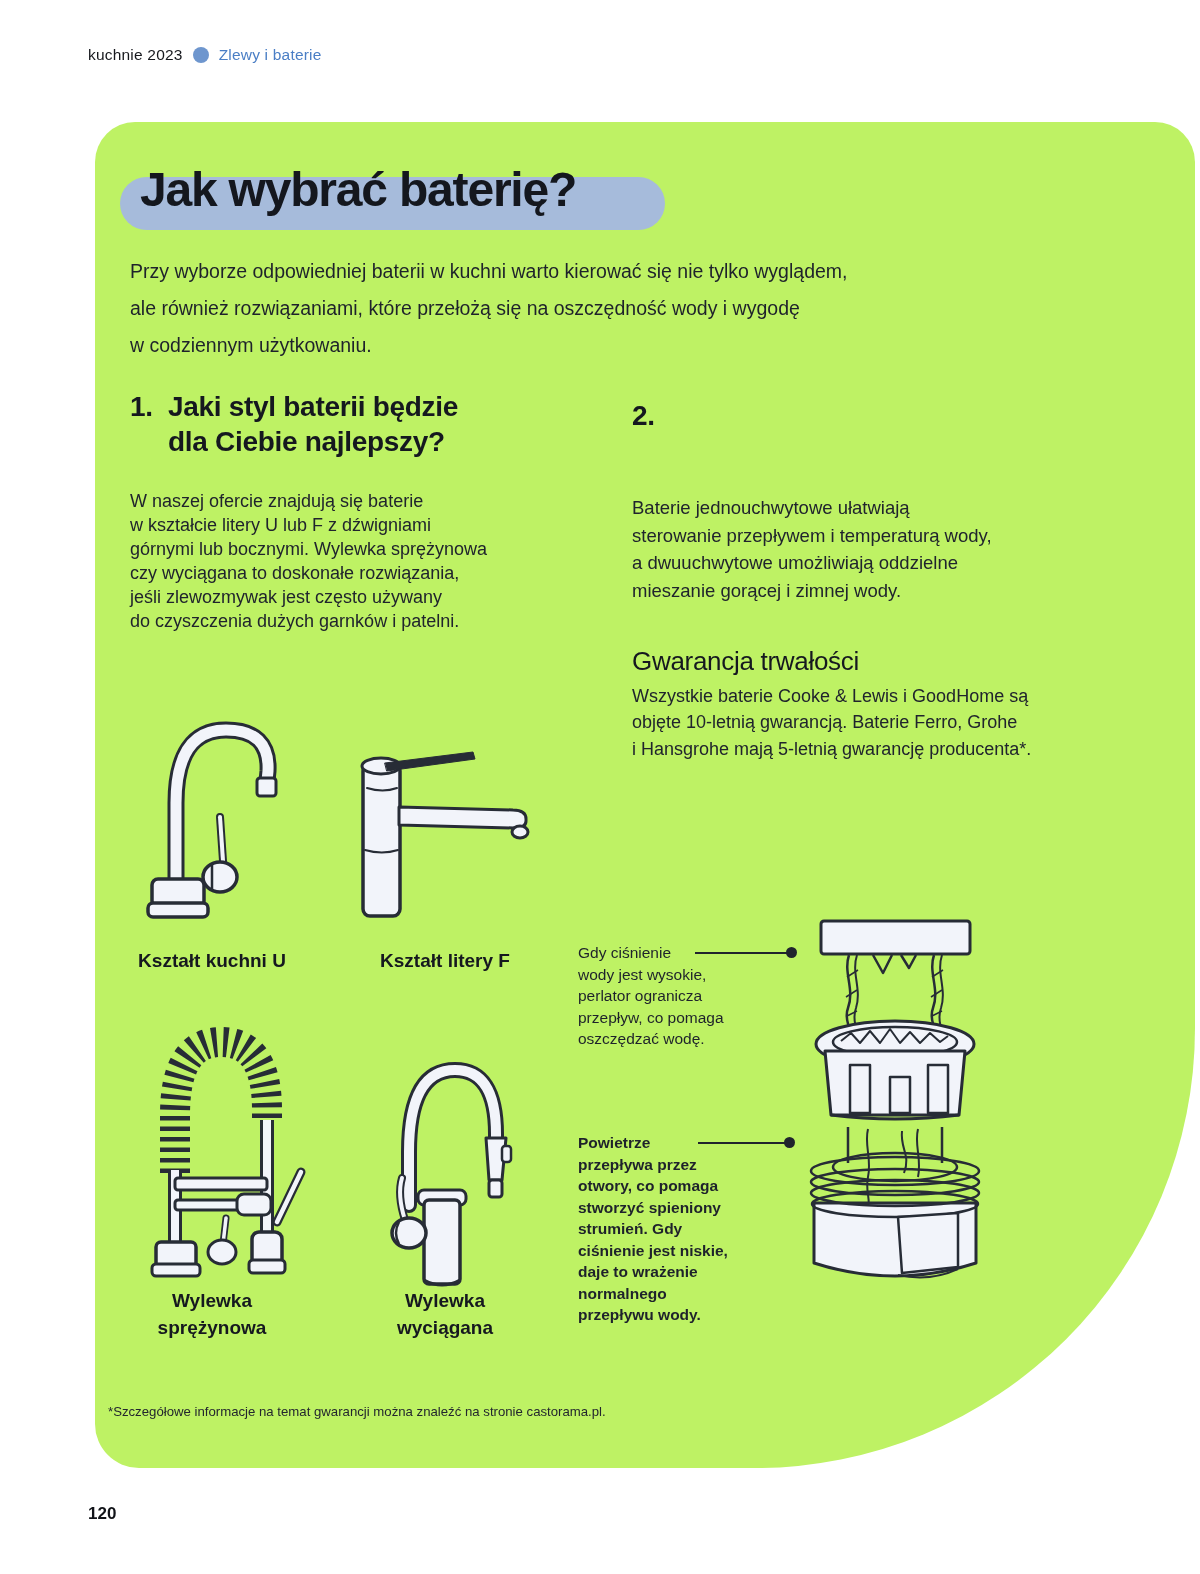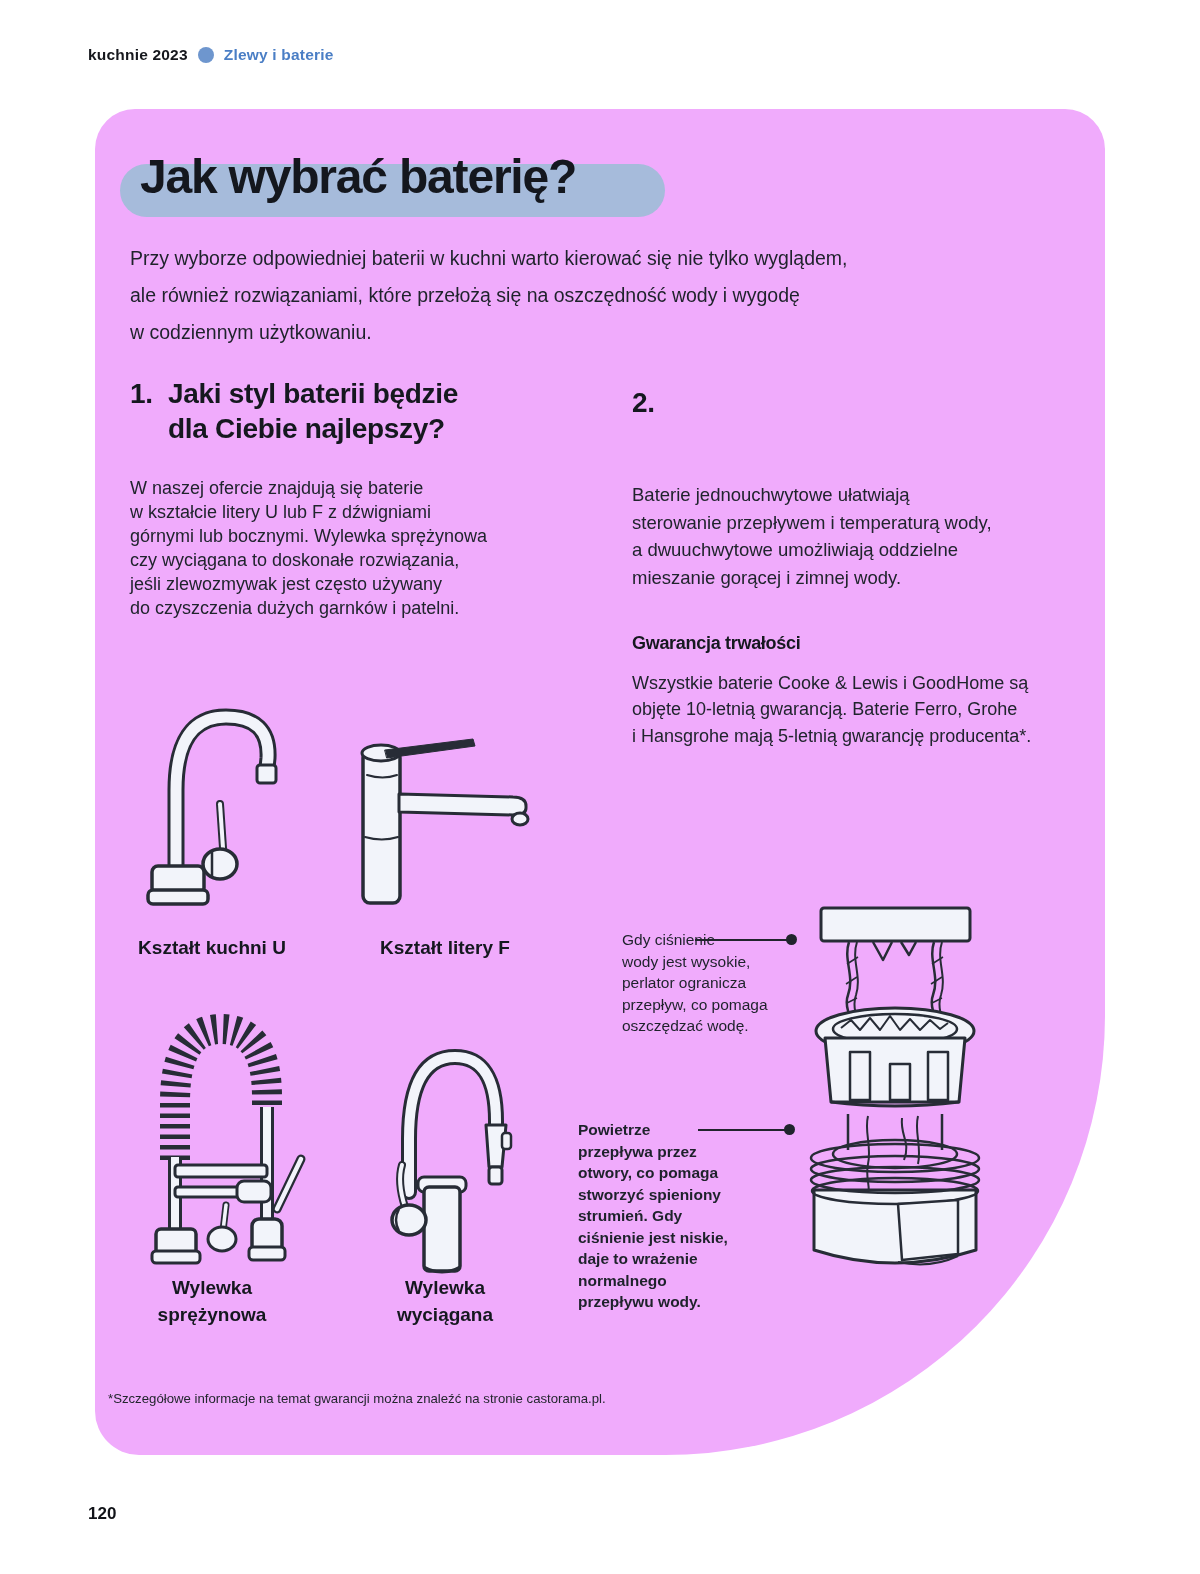--- a/index.html
+++ b/index.html
@@ -2,46 +2,46 @@
 <html><head>
 <meta charset="utf-8">
 <style>
   * { margin:0; padding:0; box-sizing:border-box; }
   html,body { width:1200px; height:1574px; background:#ffffff; overflow:hidden;
               font-family:"Liberation Sans","DejaVu Sans",sans-serif; color:#20242d; }
   .page { position:relative; width:1200px; height:1574px; }
 
   
   .header { position:absolute; left:88px; top:46px; display:flex; align-items:center; gap:10px;
-            font-size:15.5px; font-weight:700; letter-spacing:.2px; }
+            font-size:15.5px; font-weight:400; letter-spacing:.2px; }
   .header .catalog { color:#16181d; }
   .header .dot { width:16px; height:16px; border-radius:50%; background:#6e96ce; }
   .header .section { color:#4a7ec5; }
 
   
-  .panel { position:absolute; left:95px; top:109px; width:1010px; height:1346px;
-           background:#f0abfc; border-radius:40px 40px 440px 44px; }
+  .panel { position:absolute; left:95px; top:122px; width:1100px; height:1346px;
+           background:#bef264; border-radius:40px 40px 440px 44px; }
   .panel > * { position:absolute; }
 
   .title-pill { left:25px; top:55px; width:545px; height:53px; border-radius:28px; background:#a6bbdb; }
   .page-title { left:45px; top:40px; font-size:48px; font-weight:700; letter-spacing:-1.2px; color:#14171e; }
 
   .preline { white-space:pre-line; }
 
   .intro { left:35px; top:131px; width:930px; font-size:19.5px; line-height:37px; color:#1e222b; }
 
   .sec-head { display:flex; font-size:28px; font-weight:700; line-height:35px; color:#15181f; letter-spacing:-.3px; }
   .sec-head .num { width:38px; flex:0 0 38px; }
   .sec1-head { left:35px; top:267px; width:470px; }
   .sec2-head { left:537px; top:276px; width:450px; }
 
   .sec1-body { left:35px; top:367px; width:470px; font-size:18px; line-height:24px; }
   .sec2-body { left:537px; top:372px; width:460px; font-size:18.5px; line-height:27.6px; }
 
-  .warranty-head { left:537px; top:524px; font-size:18px; font-weight:700; color:#15181f; letter-spacing:-.3px; }
+  .warranty-head { left:537px; top:524px; font-size:26px; font-weight:400; color:#15181f; letter-spacing:-.3px; }
   .warranty-body { left:537px; top:561px; width:470px; font-size:18px; line-height:26.4px; }
   .perlator-note { left:548px; top:659px; width:460px; font-size:19.5px; line-height:32px; }
 
   .fig { position:absolute; }
   .fig-label { position:absolute; text-align:center; font-size:19px; font-weight:700; color:#15181f; line-height:27px; }
 
   .anno { position:absolute; font-size:15.5px; line-height:21.5px; font-weight:400; color:#1e222b; }
   .leader { position:absolute; height:0; border-top:2.5px solid #20242d; }
   .leader-dot { position:absolute; width:11px; height:11px; border-radius:50%; background:#20242d; }
 
@@ -200,21 +200,21 @@
         <ellipse cx="105" cy="42" rx="62" ry="14" stroke-width="2.5"></ellipse>
         <ellipse cx="105" cy="46" rx="84" ry="14" stroke-width="2.5"></ellipse>
         <ellipse cx="105" cy="57" rx="84" ry="13" stroke-width="2.5"></ellipse>
         <ellipse cx="105" cy="68" rx="84" ry="13" stroke-width="2.5"></ellipse>
         <ellipse cx="105" cy="79" rx="83" ry="13" stroke-width="2.5"></ellipse>
         <path class="lt" d="M108,92 L168,88 L168,142 L112,148 Z" stroke-width="2.5"></path>
         <path d="M108,150 Q140,157 168,144" stroke-width="2"></path>
       </g>
     </svg>
 
-    <p class="anno preline" style="left:483px; top:820px; width:155px;margin-left:44px;">Gdy ciśnienie
+    <p class="anno preline" style="left:483px; top:820px; width:155px;">Gdy ciśnienie
 wody jest wysokie,
 perlator ogranicza
 przepływ, co pomaga
 oszczędzać wodę.</p>
     <div class="leader" style="left:600px; top:830px; width:95px;"></div>
     <div class="leader-dot" style="left:691px; top:825px;"></div>
 
     <p class="anno preline" style="left:483px; top:1010px; width:160px;font-weight:bold;">Powietrze
 przepływa przez
 otwory, co pomaga

